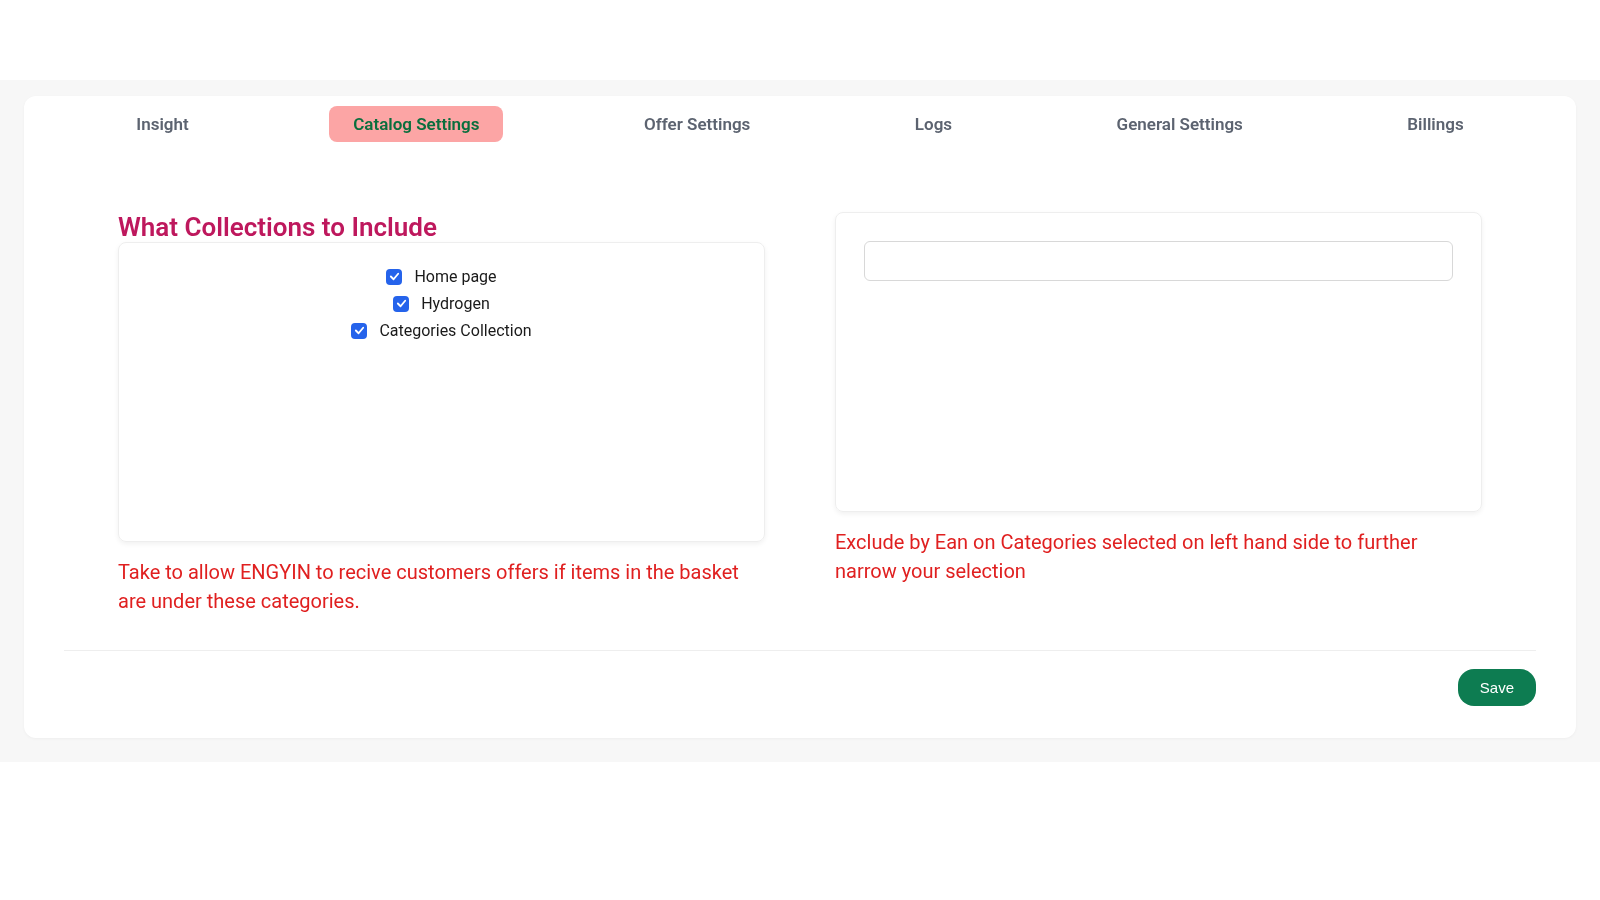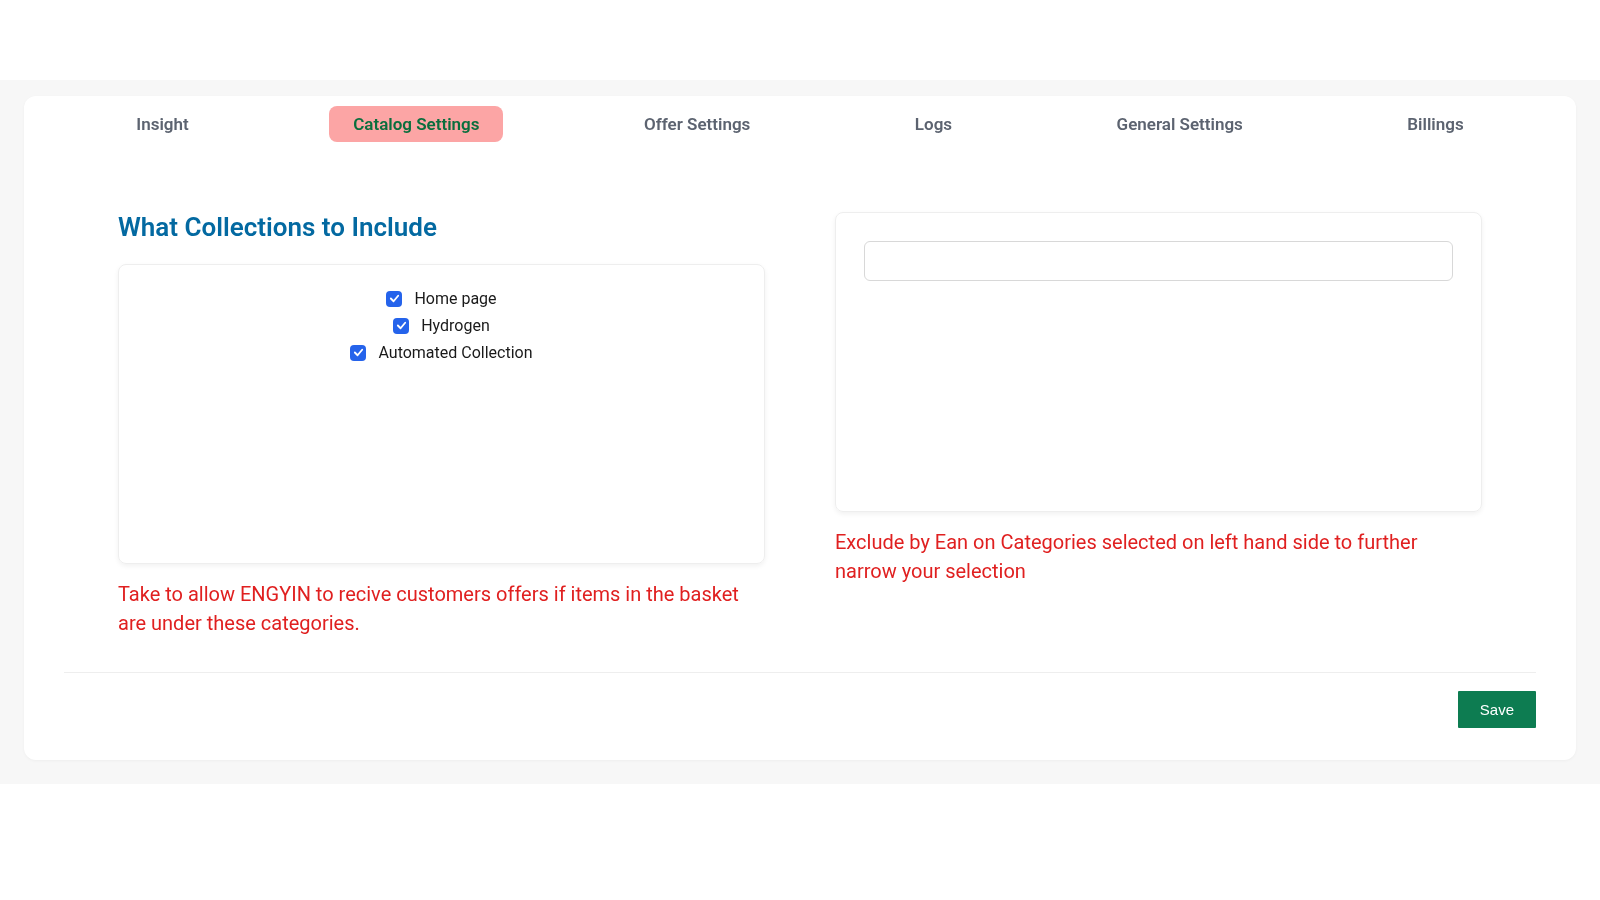--- a/index.html
+++ b/index.html
@@ -54,22 +54,21 @@
     }
     
     .column {
       flex: 1;
       min-width: 0;
     }
     
     .section-title {
       font-size: 26px;
       font-weight: 600;
-      color: #0369a1;
-      margin-bottom: 22px;
+      color: #be185d;
     }
     
     .panel {
       border: 1px solid #eee;
       border-radius: 8px;
       box-shadow: 0 2px 5px rgba(0,0,0,0.06);
       height: 300px;
       padding: 24px 22px;
     }
     
@@ -134,21 +133,21 @@
     .footer {
       display: flex;
       justify-content: flex-end;
       padding: 18px 40px 32px 40px;
     }
     
     .save-btn {
       background: #0d7c51;
       color: #fff;
       border: none;
-      border-radius: 1px;
+      border-radius: 16px;
       padding: 10px 22px;
       font-size: 15px;
       font-weight: 500;
       cursor: pointer;
     }
   </style>
 </head>
 <body>
 
 <div class="page-bg">
@@ -187,21 +186,21 @@
               </div>
               <span class="checkbox-label">Hydrogen</span>
             </div>
 
             <div class="checkbox-item">
               <div class="chk">
                 <svg viewBox="0 0 12 12" fill="none">
                     <path d="M2 6 L5 9 L10 3" stroke="#fff" stroke-width="2" stroke-linecap="round" stroke-linejoin="round"></path>
                   </svg>
               </div>
-              <span class="checkbox-label">Automated Collection</span>
+              <span class="checkbox-label">Categories Collection</span>
             </div>
 
           </div>
         </div>
         <p class="help-text">Take to allow ENGYIN to recive customers offers if items in the basket are under these categories.</p>
       </div>
 
       <div class="column">
         <div class="panel" style="padding: 28px;">
           <input type="text" class="exclude-input" value="" style="">

